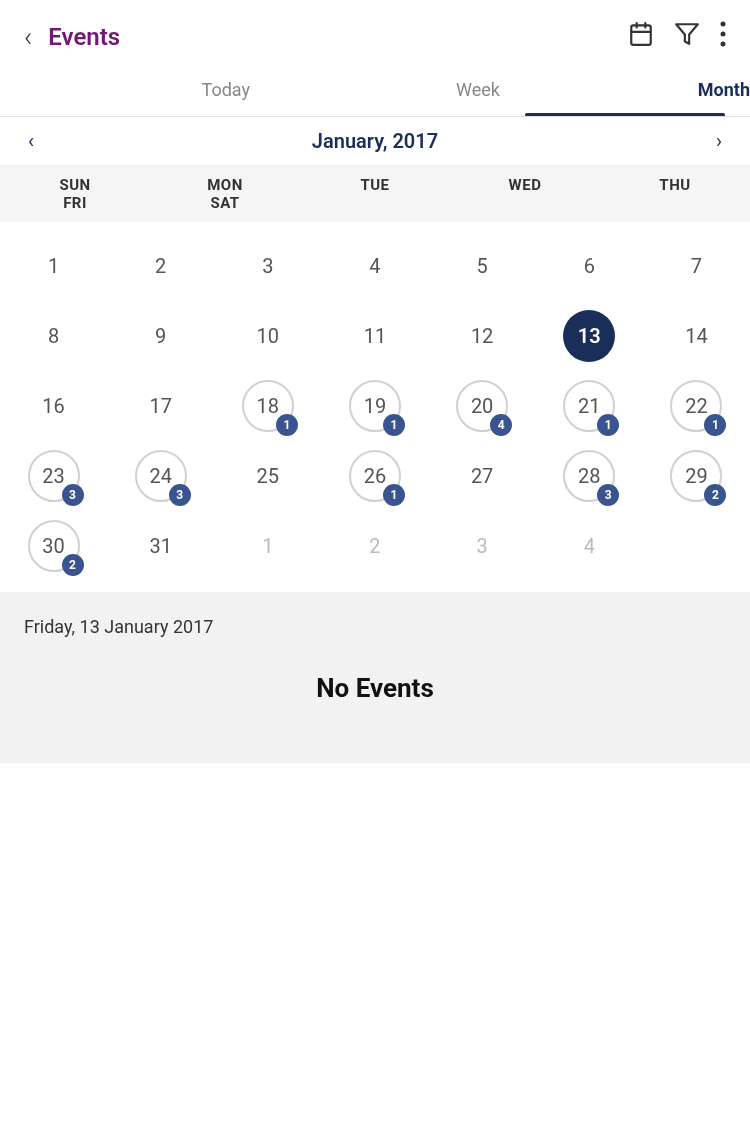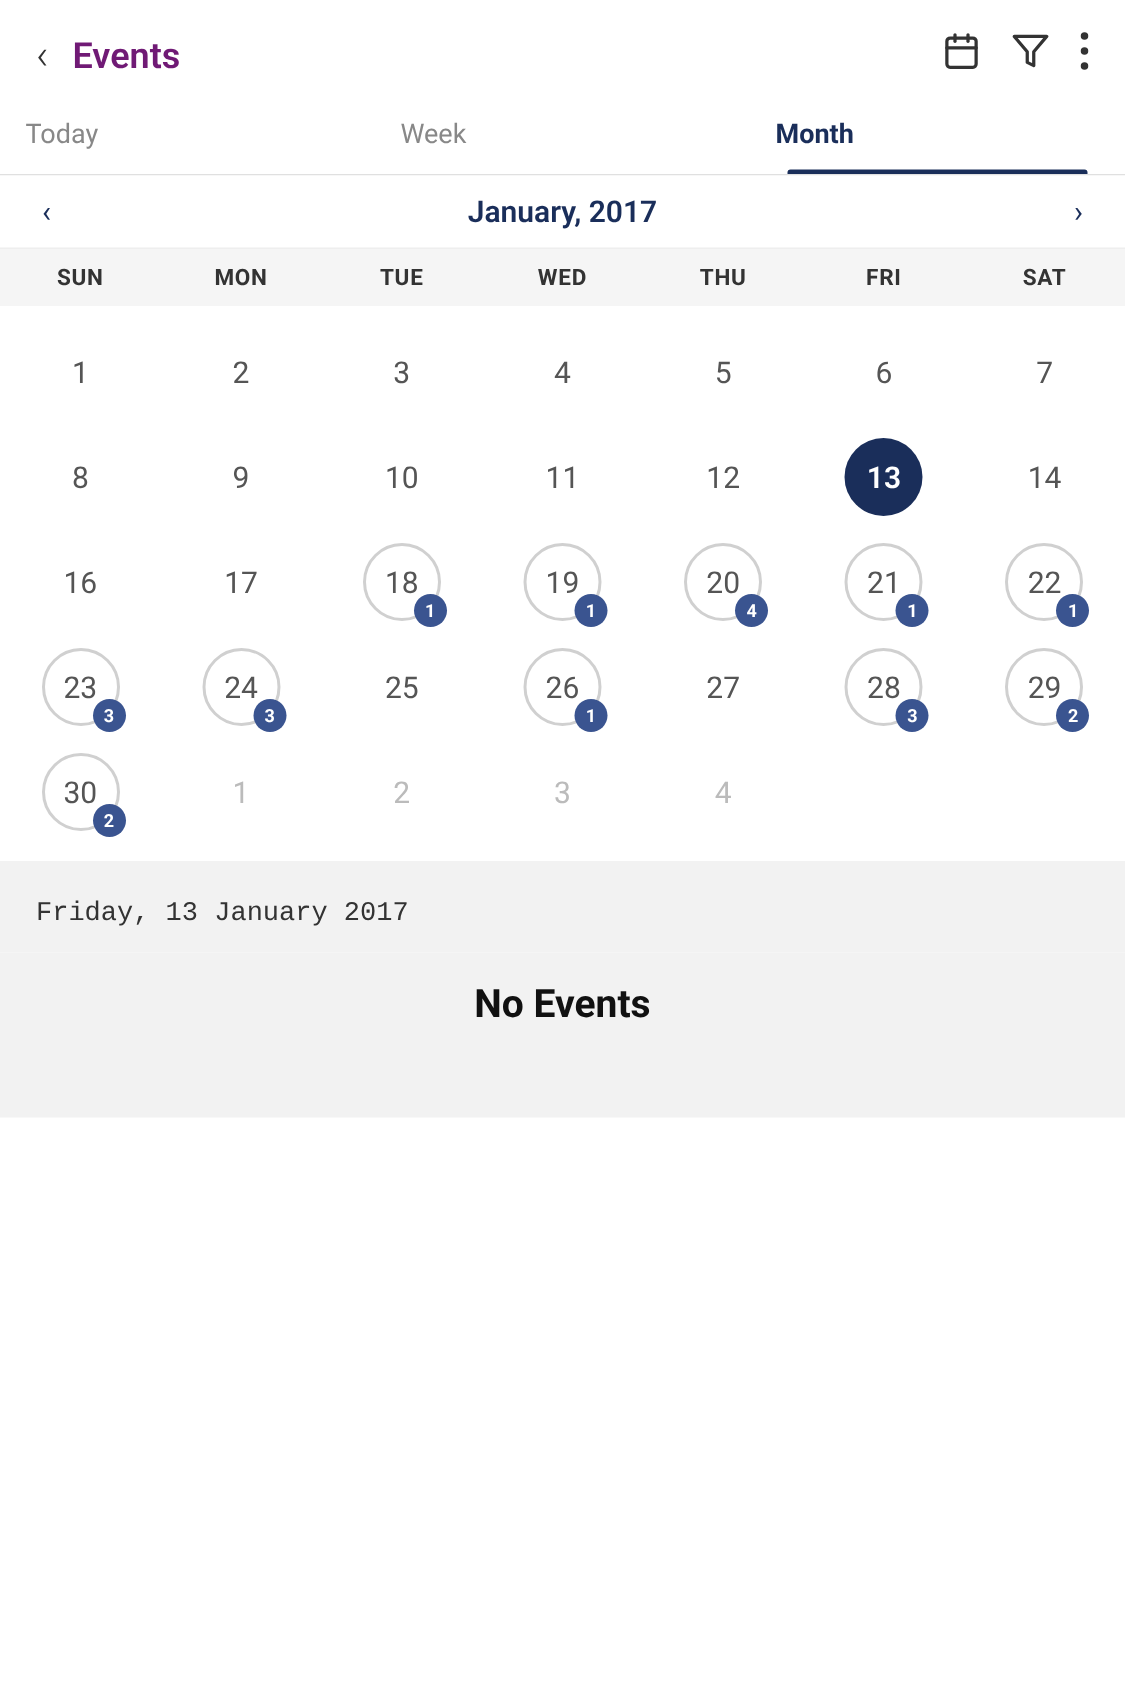--- a/index.html
+++ b/index.html
@@ -48,22 +48,22 @@
     }
 
     
     .tabs {
       display: flex;
       border-bottom: 1px solid #e0e0e0;
       background: #fff;
     }
     .tab {
       flex: 1;
-      text-align: left;
-      padding: 16px 17px;
+      text-align: right;
+      padding: 16px 0;
       font-size: 18px;
       color: #888;
       cursor: pointer;
       position: relative;
     }
     .tab.active {
       color: #1a2e5a;
       font-weight: 700;
     }
     .tab.active::after {
@@ -99,21 +99,21 @@
       color: #1a2e5a;
       cursor: pointer;
       padding: 8px;
     }
     .month-nav-arrow.left { left: 20px; }
     .month-nav-arrow.right { right: 20px; }
 
     
     .day-headers {
       display: grid;
-      grid-template-columns: repeat(7, 1fr);
+      grid-template-columns: repeat(5, 1fr);
       background: #f5f5f5;
       padding: 10px 0;
     }
     .day-header {
       text-align: center;
       font-size: 15px;
       font-weight: 700;
       color: #333;
       letter-spacing: 0.5px;
     }
@@ -175,21 +175,20 @@
     
     .selected-date-section {
       background: #f2f2f2;
       padding: 24px 24px 16px;
       margin-top: 4px;
     }
     .selected-date-label {
       font-size: 18px;
       color: #333;
       font-weight: 400;
-      font-family: Liberation Mono, monospace;
     }
 
     
     .no-events-section {
       background: #f2f2f2;
       padding: 20px 24px 60px;
       text-align: center;
     }
     .no-events-text {
       font-size: 26px;
@@ -336,20 +335,23 @@
     <div class="day-cell">
       <div class="day-number has-events">28<span class="event-badge">3</span></div>
     </div>
     <div class="day-cell">
       <div class="day-number has-events">29<span class="event-badge">2</span></div>
     </div>
     <div class="day-cell">
       <div class="day-number has-events">30<span class="event-badge">2</span></div>
     </div>
     <div class="day-cell">
+      <div class="day-number">31</div>
+    </div>
+    <div class="day-cell">
       <div class="day-number grayed">1</div>
     </div>
     <div class="day-cell">
       <div class="day-number grayed">2</div>
     </div>
     <div class="day-cell">
       <div class="day-number grayed">3</div>
     </div>
     <div class="day-cell">
       <div class="day-number grayed">4</div>

